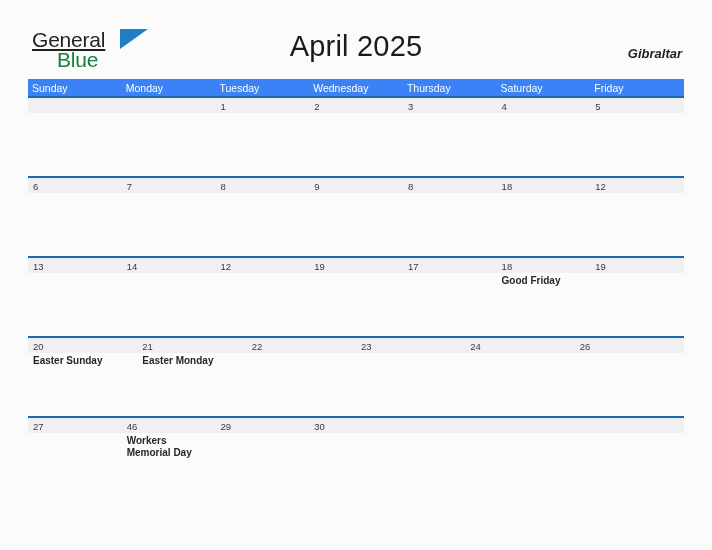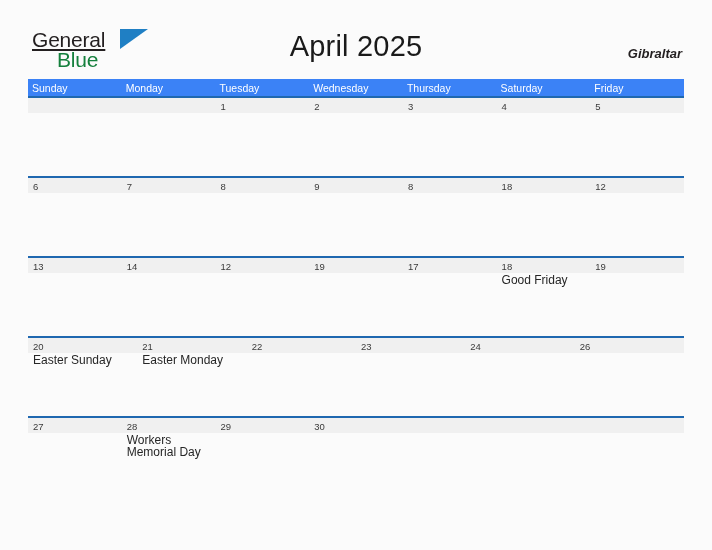--- a/index.html
+++ b/index.html
@@ -136,25 +136,26 @@
     color: #3A3A3A;
     line-height: 13px;
     height: 13px;
     font-family: "Liberation Sans", sans-serif;
   }
 
   .day-events {
     margin-top: 2px;
   }
   .event {
-    font-size: 12px;
+    font-size: 10px;
     color: #262626;
     line-height: 11.5px;
     word-wrap: break-word;
     font-family: "Liberation Sans", sans-serif;
+    font-weight: bold;
   }
 
   .day-cell.empty .day-number {
     color: transparent;
   }
 </style>
 </head>
 <body>
 
 <div class="page">
@@ -287,21 +288,21 @@
           </div>
           <div class="day-cell">
             <div class="day-number">26</div>
           </div>
         </div>
         <div class="week-row last">
           <div class="day-cell">
             <div class="day-number">27</div>
           </div>
           <div class="day-cell">
-            <div class="day-number">28</div>
+            <div class="day-number">46</div>
             <div class="day-events">
               <div class="event">Workers Memorial Day</div>
             </div>
           </div>
           <div class="day-cell">
             <div class="day-number">29</div>
           </div>
           <div class="day-cell">
             <div class="day-number">30</div>
           </div>

